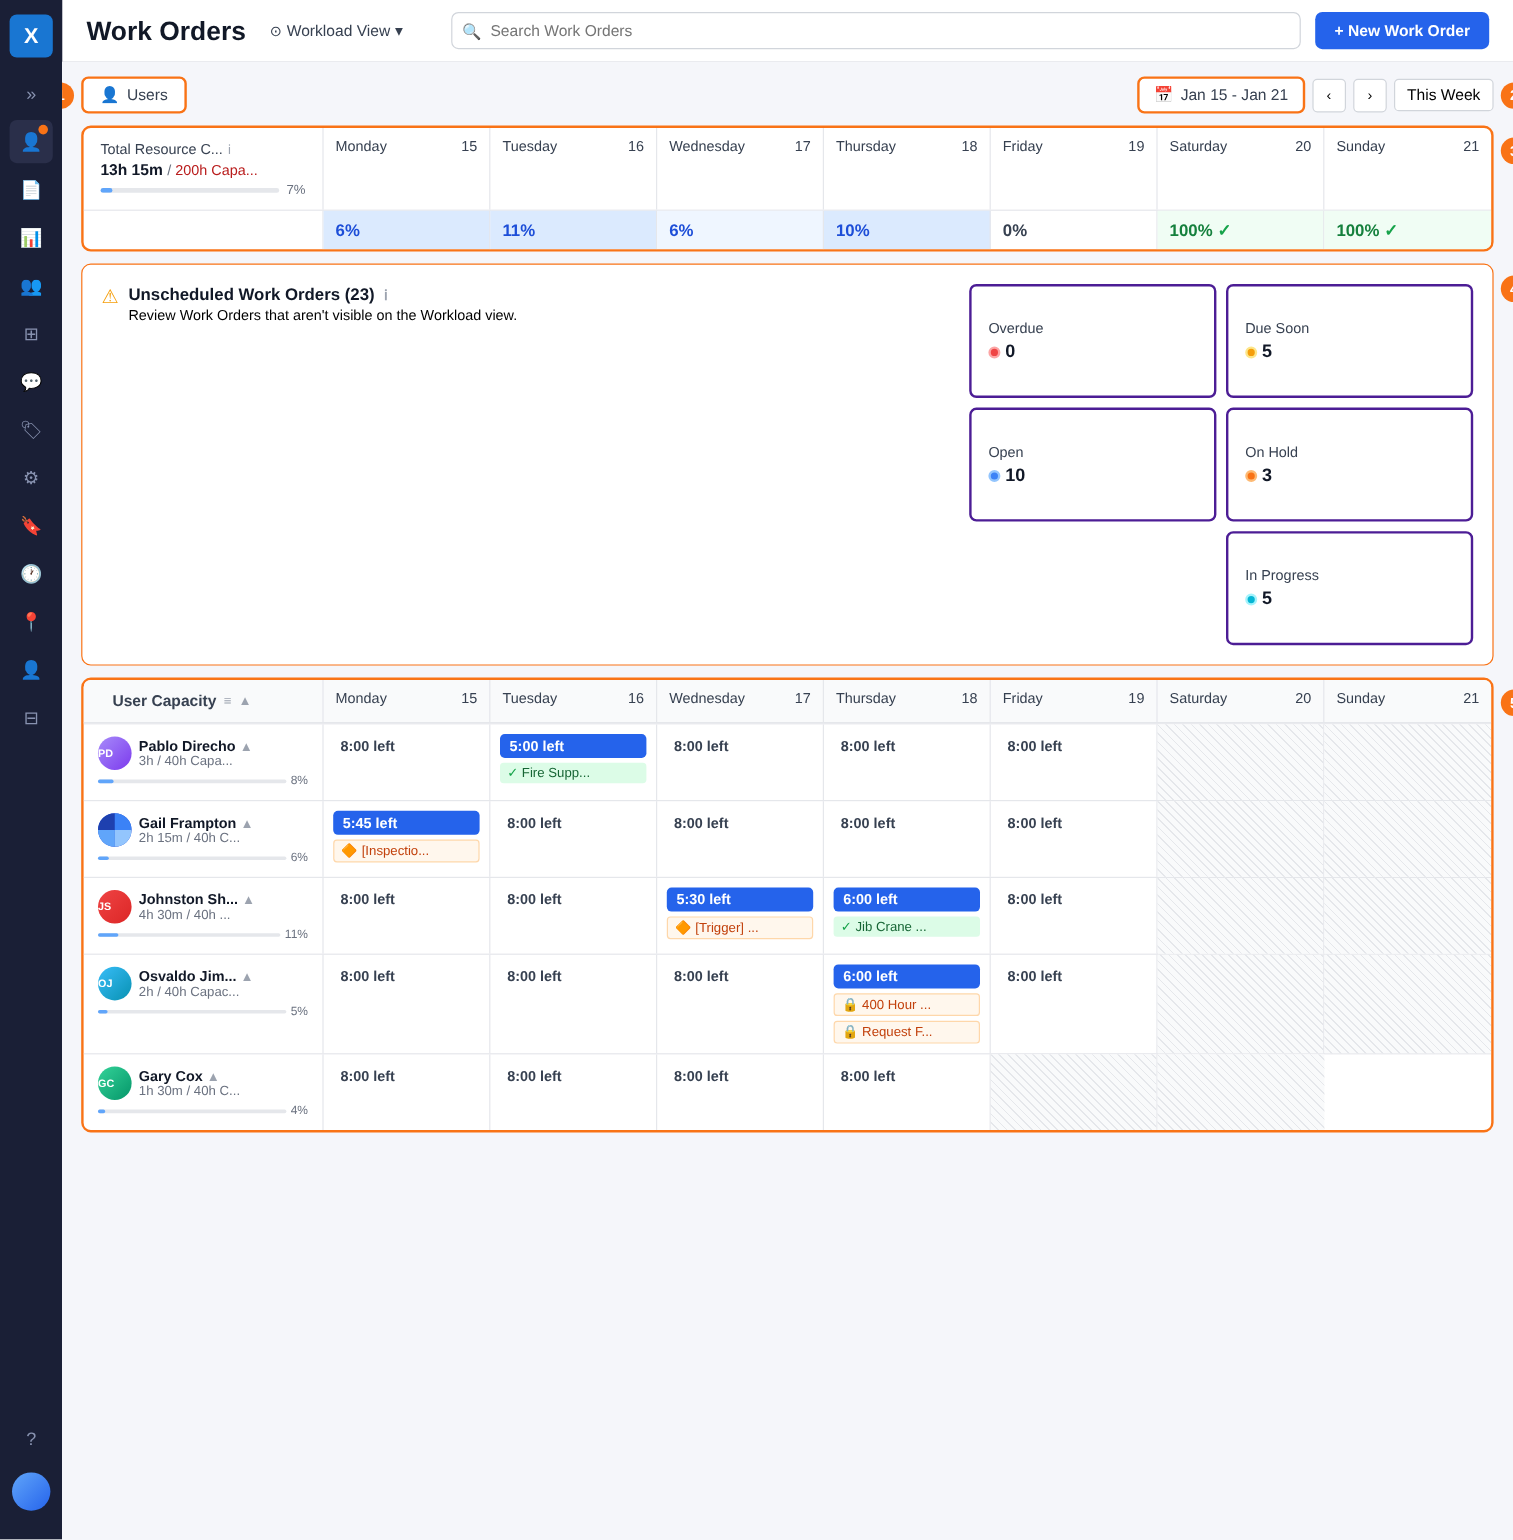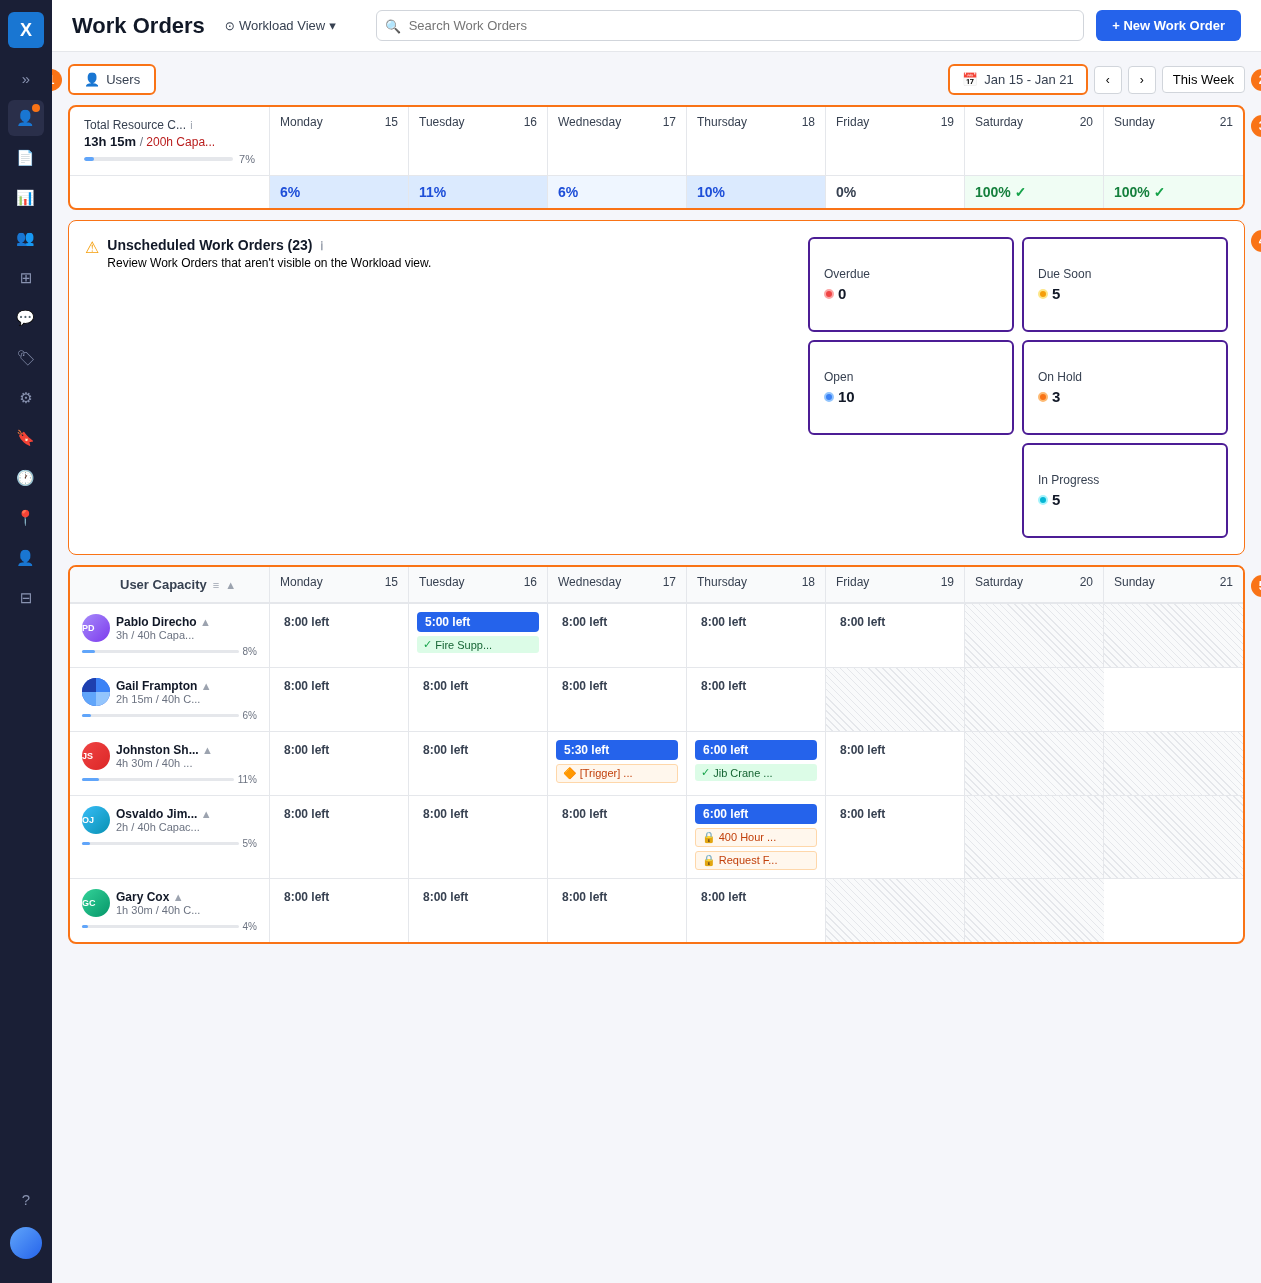--- a/index.html
+++ b/index.html
@@ -262,25 +262,24 @@
       border-radius: 8px;
       overflow: hidden;
     }
     .uc-header {
       display: grid;
       grid-template-columns: 200px repeat(7, 1fr);
       background: #f9fafb;
       border-bottom: 1px solid #e5e7eb;
     }
     .uc-title-cell {
-      padding: 10px 2px;
+      padding: 10px 24px;
       display: flex; align-items: center; gap: 6px;
       font-size: 13px; font-weight: 600; color: #374151;
       border-right: 1px solid #e5e7eb;
-      margin-left: 48px;
     }
     .uc-day-cell {
       padding: 8px 10px;
       display: flex; justify-content: space-between;
       font-size: 12px; color: #374151;
       border-right: 1px solid #e5e7eb;
     }
 
     
     .user-row {
@@ -632,20 +631,24 @@
               </div>
             </div>
             <div class="user-progress">
               <div class="user-prog-bar">
                 <div class="user-prog-fill" style="width:6%;"></div>
               </div>
               <span class="user-pct">6%</span>
             </div>
           </div>
           <div class="time-cell">
+            <span class="time-left time-blue">5:45 left</span>
+            <span class="task-chip task-orange">🔶 [Inspectio...</span>
+          </div>
+          <div class="time-cell">
             <span class="time-left time-normal">8:00 left</span>
           </div>
           <div class="time-cell">
             <span class="time-left time-normal">8:00 left</span>
           </div>
           <div class="time-cell">
             <span class="time-left time-normal">8:00 left</span>
           </div>
           <div class="time-cell">
             <span class="time-left time-normal">8:00 left</span>

